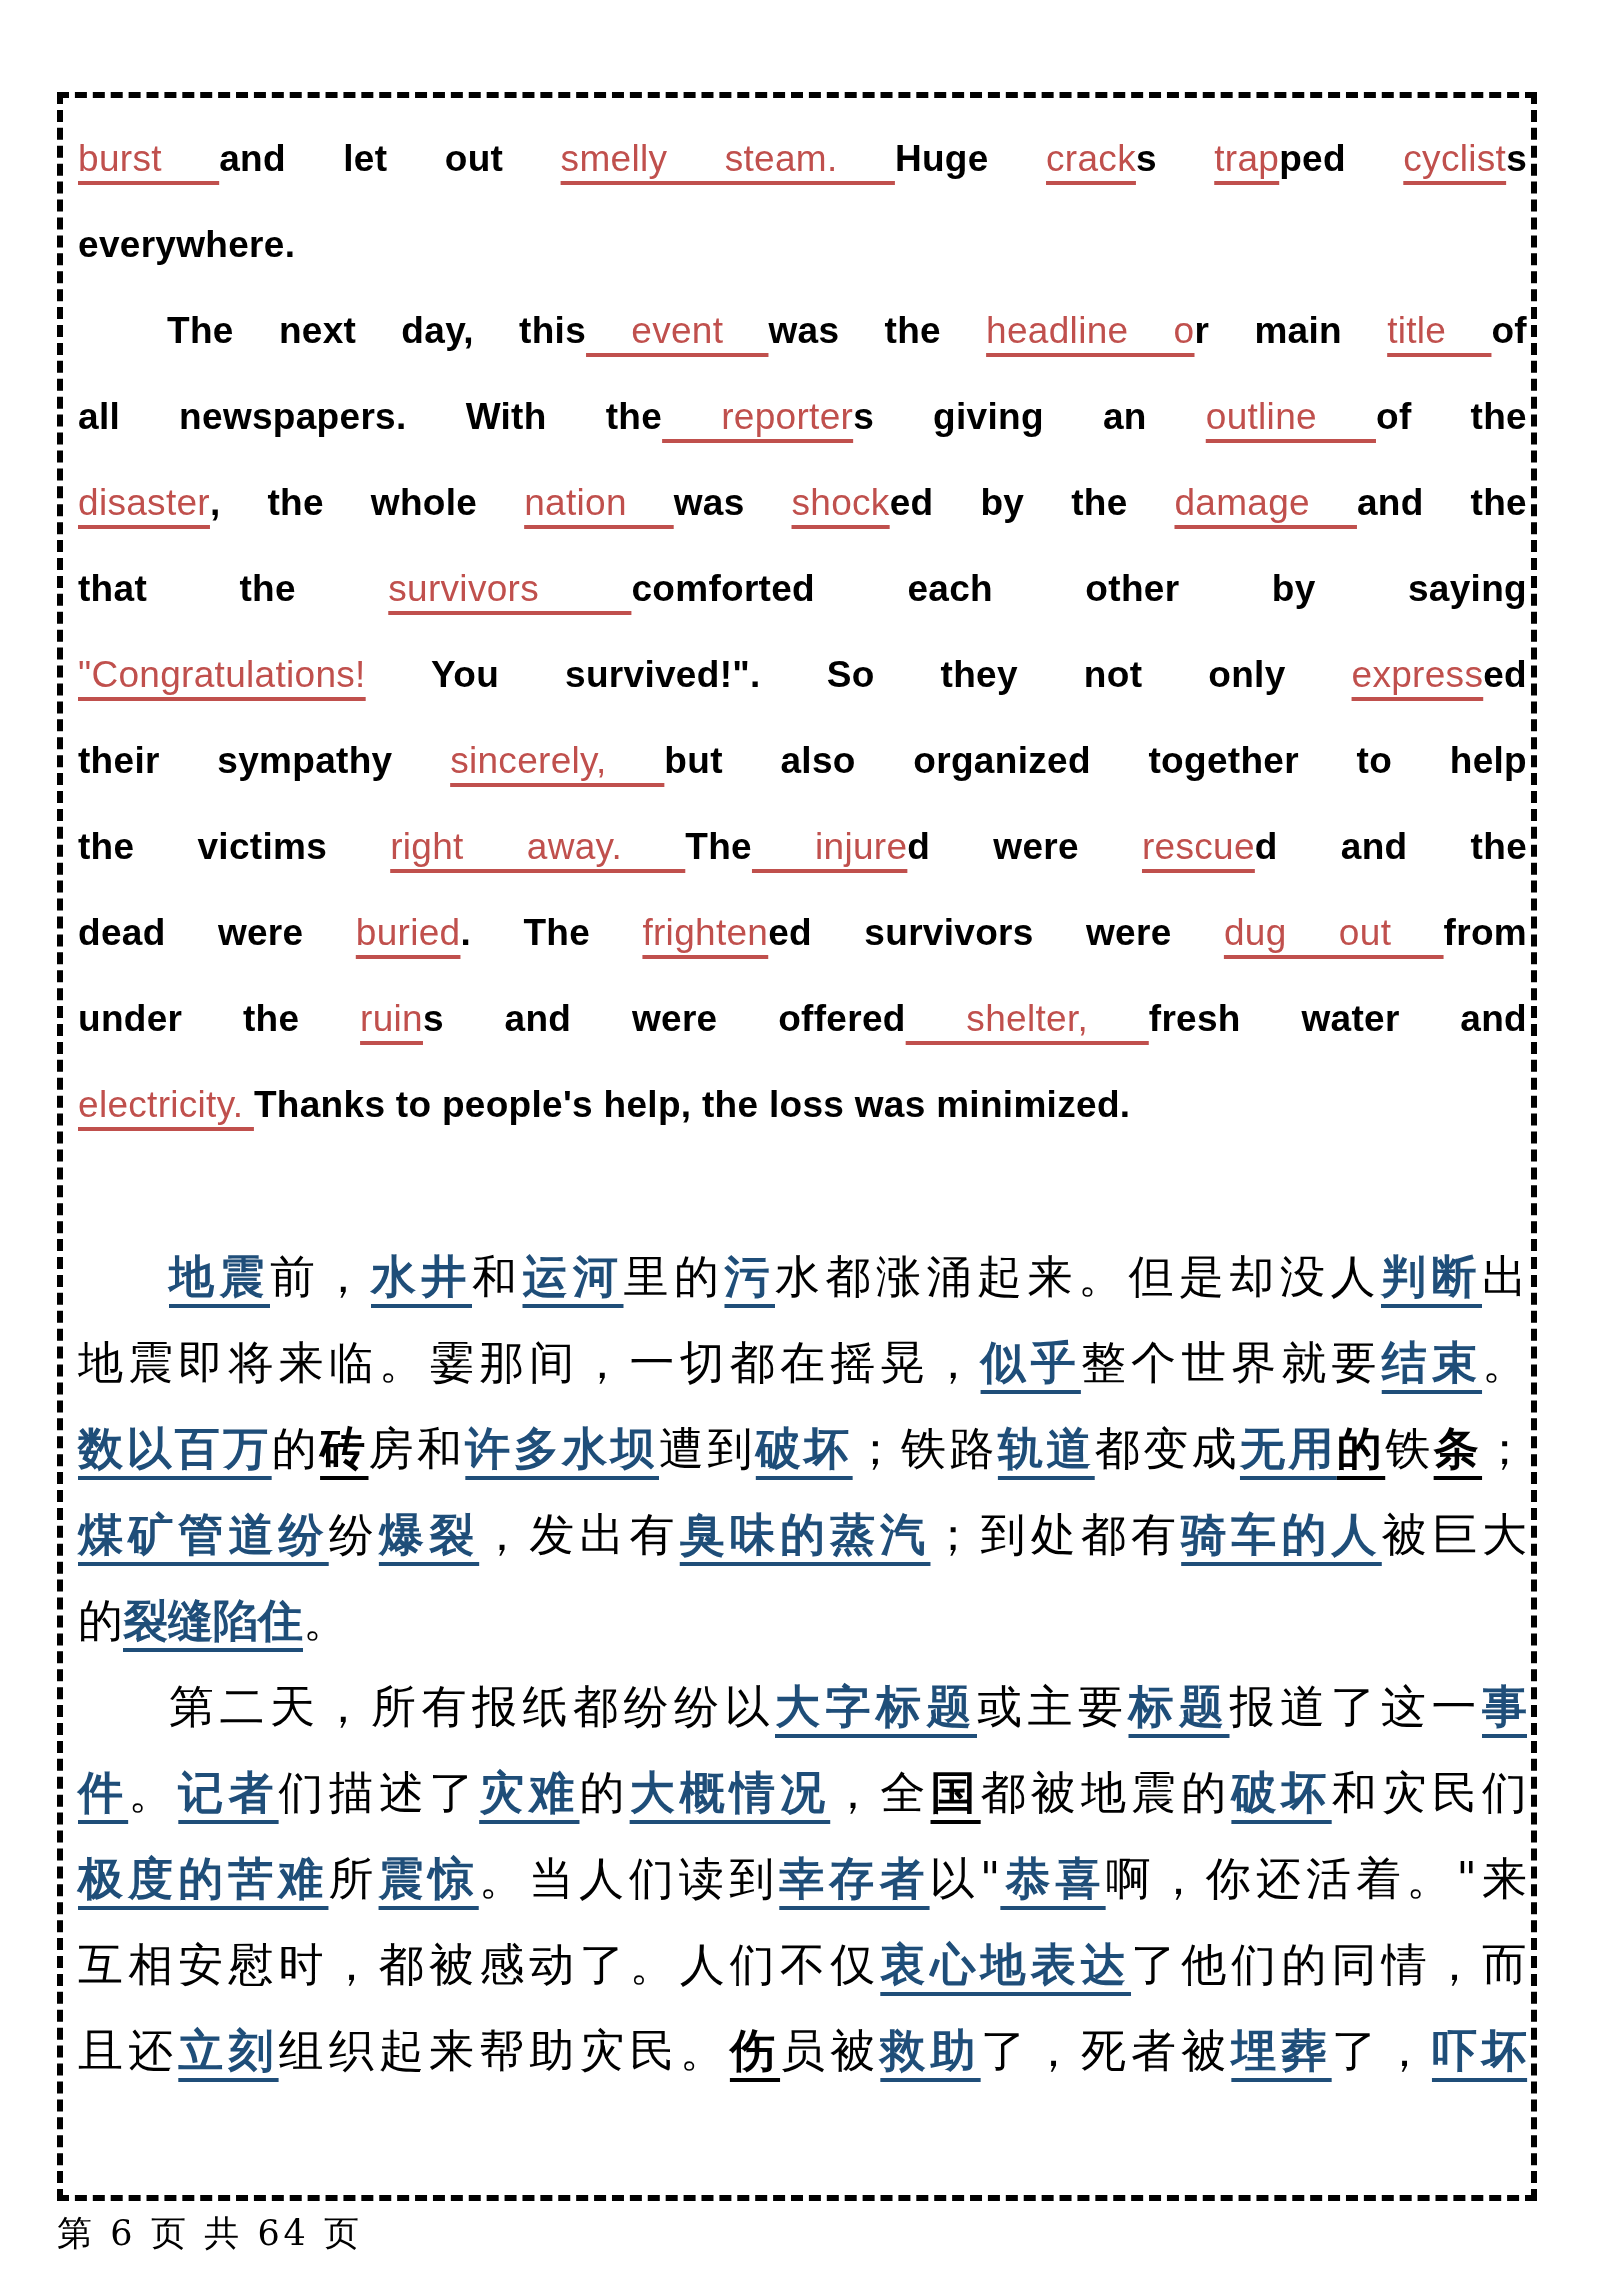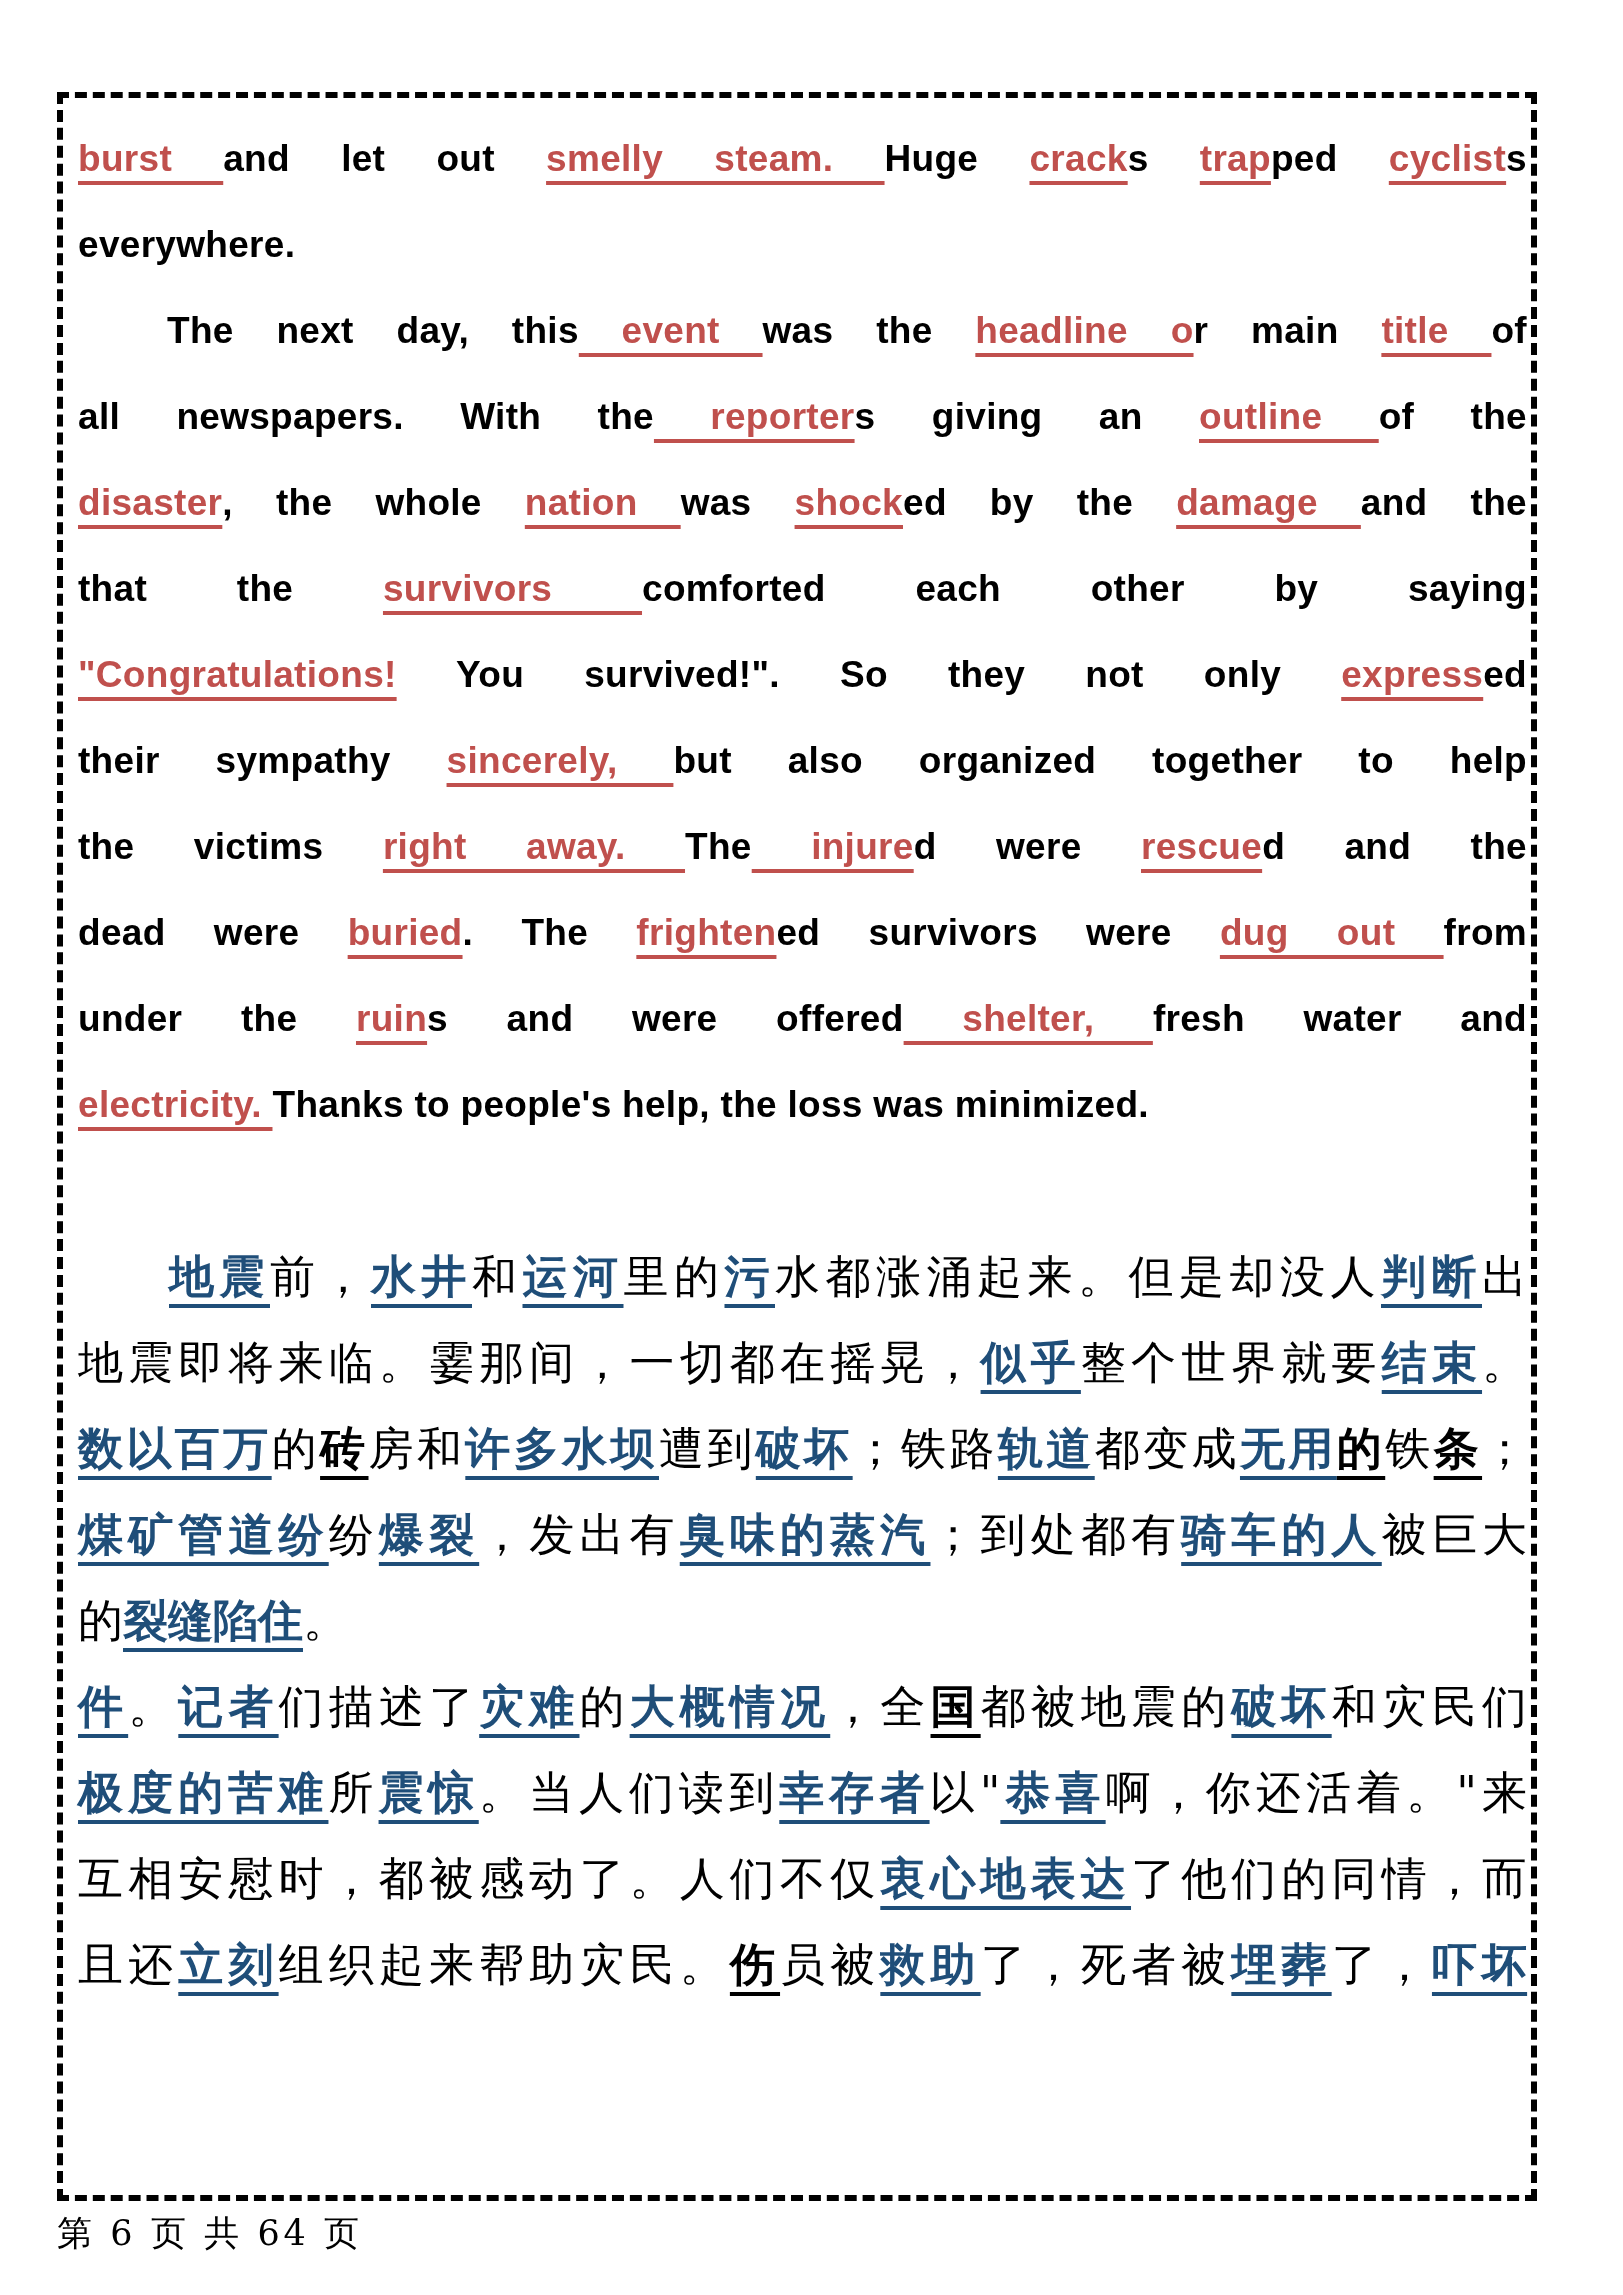--- a/index.html
+++ b/index.html
@@ -44,21 +44,21 @@
     font-weight:400;
     color:#000;
   }
   .line.indent-en{text-indent:89px;}
   .line.indent-zh{text-indent:91px;}
   .line.spacer{height:86px;}
   
   .seg-blk{color:#000;margin-top:42px;}
   .seg-red-u{
     color:var(--red,#C0504D);
-    font-weight:700;
+    font-weight:400;
     text-decoration:underline;
     text-decoration-thickness:4.2px;
     text-underline-offset:9.5px;
     text-decoration-color:var(--red,#C0504D);
   }
   .seg-zh{color:#000;}
   .seg-zh-u{
     color:#000;
     font-weight:700;
     text-decoration:underline;
@@ -102,20 +102,21 @@
     <div class="line en"><span class="seg-blk">the victims </span><span class="seg-red-u">right away. </span><span class="seg-blk">The</span><span class="seg-red-u"> injure</span><span class="seg-blk">d were </span><span class="seg-red-u">rescue</span><span class="seg-blk">d and the</span></div>
     <div class="line en"><span class="seg-blk">dead were </span><span class="seg-red-u">buried</span><span class="seg-blk">. The </span><span class="seg-red-u">frighten</span><span class="seg-blk">ed survivors were </span><span class="seg-red-u">dug out </span><span class="seg-blk">from</span></div>
     <div class="line en"><span class="seg-blk">under the </span><span class="seg-red-u">ruin</span><span class="seg-blk">s and were offered</span><span class="seg-red-u"> shelter, </span><span class="seg-blk">fresh water and</span></div>
     <div class="line en left"><span class="seg-red-u">electricity. </span><span class="seg-blk">Thanks to people's help, the loss was minimized.</span></div>
     <div class="line spacer"></div>
     <div class="line zh indent-zh"><span class="seg-blue-u">地震</span><span class="seg-zh">前，</span><span class="seg-blue-u">水井</span><span class="seg-zh">和</span><span class="seg-blue-u">运河</span><span class="seg-zh">里的</span><span class="seg-blue-u">污</span><span class="seg-zh">水都涨涌起来。但是却没人</span><span class="seg-blue-u">判断</span><span class="seg-zh">出</span></div>
     <div class="line zh"><span class="seg-zh">地震即将来临。霎那间，一切都在摇晃，</span><span class="seg-blue-u">似乎</span><span class="seg-zh">整个世界就要</span><span class="seg-blue-u">结束</span><span class="seg-zh">。</span></div>
     <div class="line zh"><span class="seg-blue-u">数以百万</span><span class="seg-zh">的</span><span class="seg-zh-u">砖</span><span class="seg-zh">房和</span><span class="seg-blue-u">许多水坝</span><span class="seg-zh">遭到</span><span class="seg-blue-u">破坏</span><span class="seg-zh">；铁路</span><span class="seg-blue-u">轨道</span><span class="seg-zh">都变成</span><span class="seg-blue-u">无用</span><span class="seg-zh-u">的</span><span class="seg-zh">铁</span><span class="seg-zh-u">条</span><span class="seg-zh">；</span></div>
     <div class="line zh"><span class="seg-blue-u">煤矿管道纷</span><span class="seg-zh">纷</span><span class="seg-blue-u">爆裂</span><span class="seg-zh">，发出有</span><span class="seg-blue-u">臭味的蒸汽</span><span class="seg-zh">；到处都有</span><span class="seg-blue-u">骑车的人</span><span class="seg-zh">被巨大</span></div>
     <div class="line zh left"><span class="seg-zh">的</span><span class="seg-blue-u">裂缝陷住</span><span class="seg-zh">。</span></div>
+    <div class="line zh indent-zh"><span class="seg-zh">第二天，所有报纸都纷纷以</span><span class="seg-blue-u">大字标题</span><span class="seg-zh">或主要</span><span class="seg-blue-u">标题</span><span class="seg-zh">报道了这一</span><span class="seg-blue-u">事</span></div>
     <div class="line zh"><span class="seg-blue-u">件</span><span class="seg-zh">。</span><span class="seg-blue-u">记者</span><span class="seg-zh">们描述了</span><span class="seg-blue-u">灾难</span><span class="seg-zh">的</span><span class="seg-blue-u">大概情况</span><span class="seg-zh">，全</span><span class="seg-zh-u">国</span><span class="seg-zh">都被地震的</span><span class="seg-blue-u">破坏</span><span class="seg-zh">和灾民们</span></div>
     <div class="line zh"><span class="seg-blue-u">极度的苦难</span><span class="seg-zh">所</span><span class="seg-blue-u">震惊</span><span class="seg-zh">。当人们读到</span><span class="seg-blue-u">幸存者</span><span class="seg-zh">以"</span><span class="seg-blue-u">恭喜</span><span class="seg-zh">啊，你还活着。"来</span></div>
     <div class="line zh"><span class="seg-zh">互相安慰时，都被感动了。人们不仅</span><span class="seg-blue-u">衷心地表达</span><span class="seg-zh">了他们的同情，而</span></div>
     <div class="line zh"><span class="seg-zh">且还</span><span class="seg-blue-u">立刻</span><span class="seg-zh">组织起来帮助灾民。</span><span class="seg-zh-u">伤</span><span class="seg-zh">员被</span><span class="seg-blue-u">救助</span><span class="seg-zh">了，死者被</span><span class="seg-blue-u">埋葬</span><span class="seg-zh">了，</span><span class="seg-blue-u">吓坏</span></div>
   </div>
 
 <div class="footer">第 6 页 共 64 页</div>
 
 
 </body></html>

